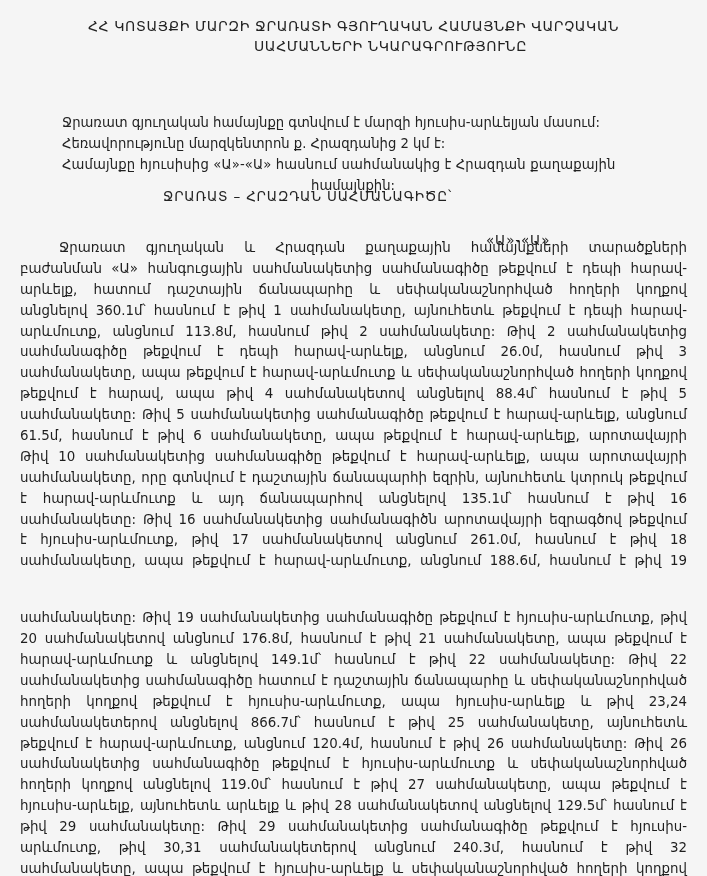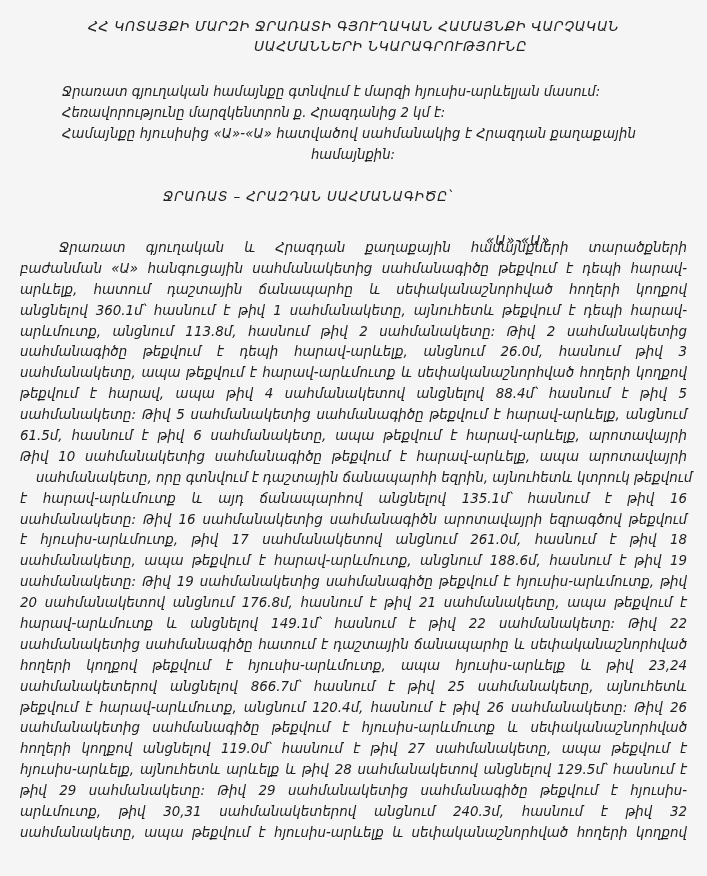--- a/index.html
+++ b/index.html
@@ -14,21 +14,20 @@
     position: relative;
     color: #1a1a1a;
     font-family: "DejaVu Sans", sans-serif;
   }
   .page {
     position: absolute;
     left: 0;
     top: 0;
     width: 707px;
     height: 876px;
-    font-style: italic;
   }
   .title {
     position: absolute;
     left: 0;
     width: 707px;
     text-align: center;
     font-family: "DejaVu Sans", sans-serif;
     font-size: 14px;
     letter-spacing: 0.6px;
     line-height: 20px;
@@ -40,21 +39,21 @@
   .intro {
     position: absolute;
     left: 22px;
     width: 662px;
     font-size: 13.2px;
     line-height: 21px;
     color: #222;
   }
   .intro .ind { padding-left: 40px; display: block; white-space: nowrap; }
   .intro .cont { display: block; white-space: nowrap; text-align: center; }
-  .intro.p1 { top: 81px; }
+  .intro.p1 { top: 112px; }
 
   .subhead {
     position: absolute;
     top: 188px;
     left: 0;
     width: 707px;
     font-size: 13.5px;
     letter-spacing: 0.8px;
     color: #222;
   }
@@ -85,47 +84,47 @@
 <body>
 
 <div class="page">
 
   <div class="title l1">ՀՀ ԿՈՏԱՅՔԻ ՄԱՐԶԻ ՋՐԱՌԱՏԻ ԳՅՈՒՂԱԿԱՆ ՀԱՄԱՅՆՔԻ ՎԱՐՉԱԿԱՆ</div>
   <div class="title l2">ՍԱՀՄԱՆՆԵՐԻ ՆԿԱՐԱԳՐՈՒԹՅՈՒՆԸ</div>
 
   <div class="intro p1">
     <span class="ind">Ջրառատ գյուղական համայնքը գտնվում է մարզի հյուսիս-արևելյան մասում:</span>
     <span class="ind">Հեռավորությունը մարզկենտրոն ք. Հրազդանից 2 կմ է:</span>
-    <span class="ind" style="letter-spacing:0.15px;">Համայնքը հյուսիսից «Ա»-«Ա» հատվածով սահմանակից է Հրազդան քաղաքային</span>
+    <span class="ind" style="letter-spacing:0.15px;">Համայնքը հյուսիսից «Ա»-«Ա» հասնում սահմանակից է Հրազդան քաղաքային</span>
     <span class="cont">համայնքին:</span>
   </div>
 
   <div class="subhead">
     <span class="main">ՋՐԱՌԱՏ – ՀՐԱԶԴԱՆ ՍԱՀՄԱՆԱԳԻԾԸ՝</span>
     <span class="code">«Ա»-«Ա»</span>
   </div>
 
   <div class="body">
     <span class="line first" style="display: block;">Ջրառատ գյուղական և Հրազդան քաղաքային համայնքների տարածքների</span>
     <span class="line" style="display: block;">բաժանման «Ա» հանգուցային սահմանակետից սահմանագիծը թեքվում է դեպի հարավ-</span>
     <span class="line" style="display: block;">արևելք, հատում դաշտային ճանապարհը և սեփականաշնորհված հողերի կողքով</span>
     <span class="line" style="display: block;">անցնելով 360.1մ՝ հասնում է թիվ 1 սահմանակետը, այնուհետև թեքվում է դեպի հարավ-</span>
     <span class="line" style="display: block;">արևմուտք, անցնում 113.8մ, հասնում թիվ 2 սահմանակետը: Թիվ 2 սահմանակետից</span>
     <span class="line" style="display: block;">սահմանագիծը թեքվում է դեպի հարավ-արևելք, անցնում 26.0մ, հասնում թիվ 3</span>
     <span class="line" style="display: block;">սահմանակետը, ապա թեքվում է հարավ-արևմուտք և սեփականաշնորհված հողերի կողքով</span>
     <span class="line" style="display: block;">թեքվում է հարավ, ապա թիվ 4 սահմանակետով անցնելով 88.4մ՝ հասնում է թիվ 5</span>
     <span class="line" style="display: block;">սահմանակետը: Թիվ 5 սահմանակետից սահմանագիծը թեքվում է հարավ-արևելք, անցնում</span>
     <span class="line" style="display: block;">61.5մ, հասնում է թիվ 6 սահմանակետը, ապա թեքվում է հարավ-արևելք, արոտավայրի</span>
     <span class="line" style="display: block;">Թիվ 10 սահմանակետից սահմանագիծը թեքվում է հարավ-արևելք, ապա արոտավայրի</span>
-    <span class="line" style="display: block; margin-left: 16px;">սահմանակետը, որը գտնվում է դաշտային ճանապարհի եզրին, այնուհետև կտրուկ թեքվում</span>
+    <span class="line" style="display: block;">սահմանակետը, որը գտնվում է դաշտային ճանապարհի եզրին, այնուհետև կտրուկ թեքվում</span>
     <span class="line" style="display: block;">է հարավ-արևմուտք և այդ ճանապարհով անցնելով 135.1մ՝ հասնում է թիվ 16</span>
     <span class="line" style="display: block;">սահմանակետը: Թիվ 16 սահմանակետից սահմանագիծն արոտավայրի եզրագծով թեքվում</span>
     <span class="line" style="display: block;">է հյուսիս-արևմուտք, թիվ 17 սահմանակետով անցնում 261.0մ, հասնում է թիվ 18</span>
     <span class="line" style="display: block;">սահմանակետը, ապա թեքվում է հարավ-արևմուտք, անցնում 188.6մ, հասնում է թիվ 19</span>
-    <span class="line" style="display: block;">սահմանակետը: Թիվ 19 սահմանակետից սահմանագիծը թեքվում է հյուսիս-արևմուտք, թիվ</span>
+    <span class="line" style="display: block; margin-top: 36px;">սահմանակետը: Թիվ 19 սահմանակետից սահմանագիծը թեքվում է հյուսիս-արևմուտք, թիվ</span>
     <span class="line" style="display: block;">20 սահմանակետով անցնում 176.8մ, հասնում է թիվ 21 սահմանակետը, ապա թեքվում է</span>
     <span class="line" style="display: block;">հարավ-արևմուտք և անցնելով 149.1մ՝ հասնում է թիվ 22 սահմանակետը: Թիվ 22</span>
     <span class="line" style="display: block;">սահմանակետից սահմանագիծը հատում է դաշտային ճանապարհը և սեփականաշնորհված</span>
     <span class="line" style="display: block;">հողերի կողքով թեքվում է հյուսիս-արևմուտք, ապա հյուսիս-արևելք և թիվ 23,24</span>
     <span class="line" style="display: block;">սահմանակետերով անցնելով 866.7մ՝ հասնում է թիվ 25 սահմանակետը, այնուհետև</span>
     <span class="line" style="display: block;">թեքվում է հարավ-արևմուտք, անցնում 120.4մ, հասնում է թիվ 26 սահմանակետը: Թիվ 26</span>
     <span class="line" style="display: block;">սահմանակետից սահմանագիծը թեքվում է հյուսիս-արևմուտք և սեփականաշնորհված</span>
     <span class="line" style="display: block;">հողերի կողքով անցնելով 119.0մ՝ հասնում է թիվ 27 սահմանակետը, ապա թեքվում է</span>
     <span class="line" style="display: block;">հյուսիս-արևելք, այնուհետև արևելք և թիվ 28 սահմանակետով անցնելով 129.5մ՝ հասնում է</span>
     <span class="line" style="display: block;">թիվ 29 սահմանակետը: Թիվ 29 սահմանակետից սահմանագիծը թեքվում է հյուսիս-</span>

